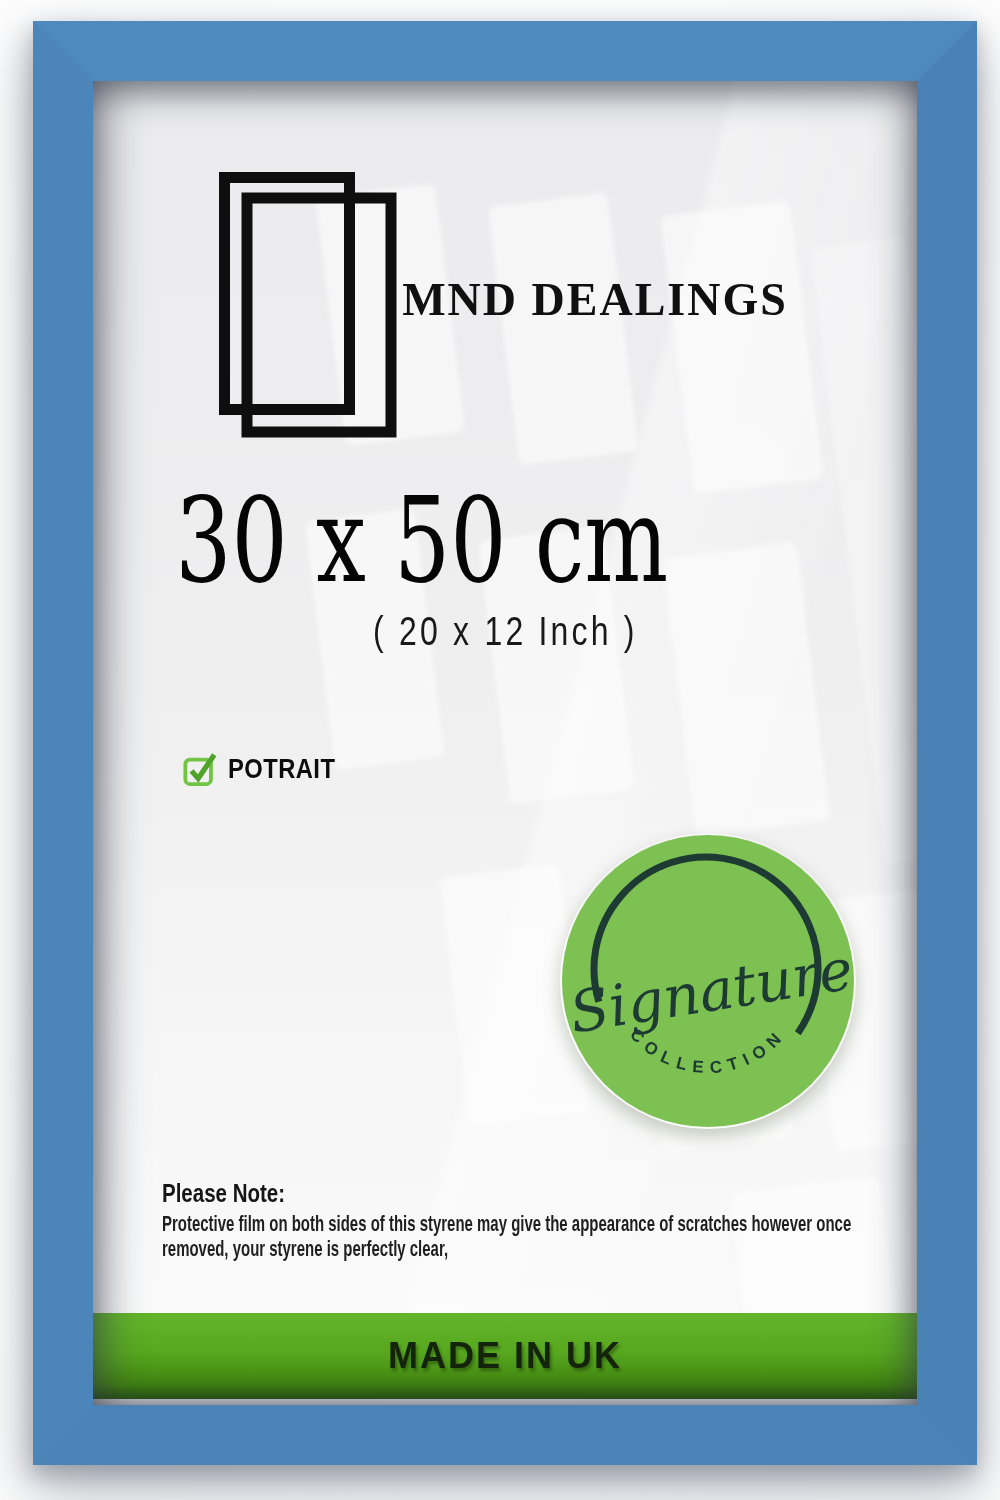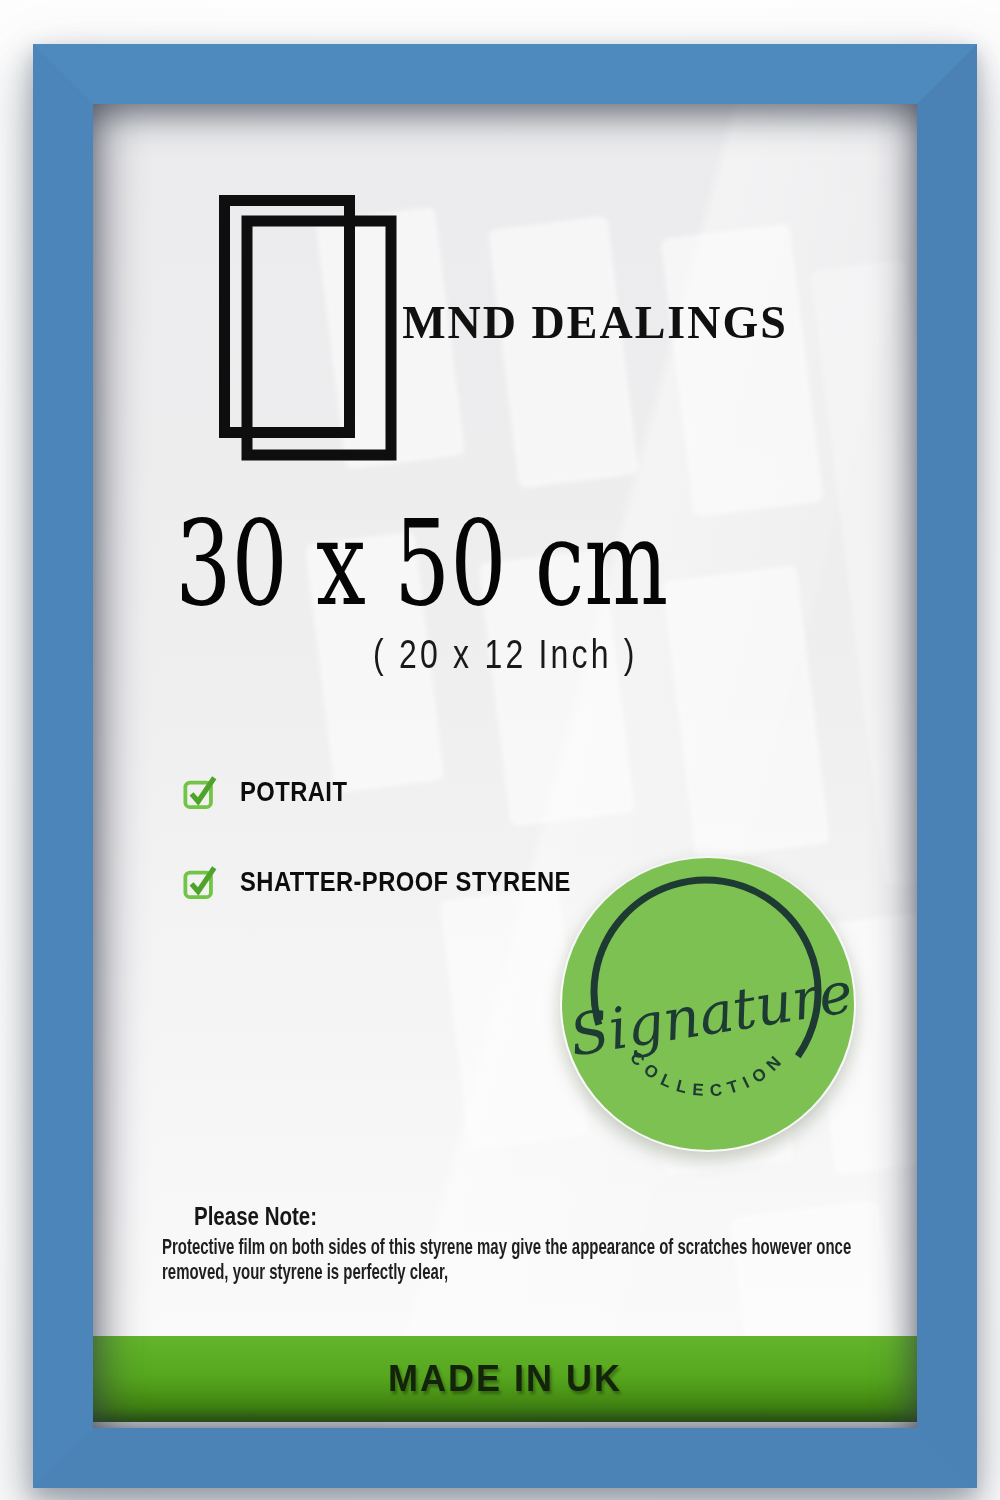--- a/index.html
+++ b/index.html
@@ -2,21 +2,21 @@
 <html style="--frame-blue: #4d86bb; --banner-green: #57a81f; --check-green: #72c445; --check-mark-green: #4fa329; --badge-green: #7cc152; --ink: #1d3a33;"><head>
 <meta charset="utf-8">
 <style>
   html,body{margin:0;padding:0;background:#ffffff;}
   body{width:1000px;height:1500px;position:relative;overflow:hidden;
        font-family:"Liberation Sans", sans-serif;}
 
   .stage{position:absolute;inset:0;background:radial-gradient(ellipse at 50% 45%, #ffffff 60%, #fdfdfd 100%);}
 
   
-  .frame{position:absolute;left:33px;top:44px;width:944px;height:1444px;
+  .frame{position:absolute;left:33px;top:21px;width:944px;height:1444px;
          background:var(--frame-blue,#4d86bb);border-radius:0;
          box-shadow:0 24px 55px rgba(95,105,120,.45), 0 8px 18px rgba(95,105,120,.32), -8px 14px 30px rgba(95,105,120,.18);}
   .edge{position:absolute;}
   .edge-top{left:0;top:0;right:0;height:60px;background:#4f8abf;
             clip-path:polygon(0 0,100% 0,calc(100% - 60px) 100%,60px 100%);}
   .edge-bottom{left:0;bottom:0;right:0;height:60px;background:#4b83b7;
             clip-path:polygon(60px 0,calc(100% - 60px) 0,100% 100%,0 100%);}
   .edge-left{left:0;top:0;bottom:0;width:60px;background:#4c85ba;
             clip-path:polygon(0 0,100% 60px,100% calc(100% - 60px),0 100%);}
   .edge-right{right:0;top:0;bottom:0;width:60px;background:#4a82b6;
@@ -67,41 +67,41 @@
 
   
   .size-metric{position:absolute;left:0;right:0;top:398px;text-align:left;
      font-family:"DejaVu Serif", serif;font-weight:normal;font-size:118px;line-height:1.05;color:#050505;}
   .size-metric span{display:inline-block;transform:scaleX(.75);}
   .size-imperial{position:absolute;left:0;right:0;top:528px;text-align:center;
      font-size:40px;letter-spacing:4px;color:#191919;}
   .size-imperial span{display:inline-block;transform:scaleX(.8);}
 
   
-  .feature{position:absolute;left:89px;display:flex;align-items:center;gap:20px;}
+  .feature{position:absolute;left:89px;display:flex;align-items:center;gap:8px;}
   .feature .check{width:38px;height:36px;flex:0 0 auto;}
   .feature .check rect{fill:none;stroke:var(--check-green,#72c445);stroke-width:4px;}
   .feature .check path{fill:none;stroke:var(--check-mark-green,#4fa329);stroke-width:5.5px;}
   .feature-label{font-weight:bold;font-size:27px;letter-spacing:.5px;color:#0d0d0d;}
   .feature-label span{display:inline-block;transform:scaleX(.88);transform-origin:left center;white-space:nowrap;}
   .feature.f1{top:670px;} .feature.f2{top:717px;} .feature.f3{top:760px;}
 
   
   .badge{position:absolute;left:467px;top:752px;width:296px;height:296px;border-radius:50%;
          box-shadow:0 8px 18px rgba(60,80,40,.28);}
   .badge svg{width:100%;height:100%;display:block;}
   .badge-bg{fill:var(--badge-green,#7cc152);}
   .badge-ring{fill:none;stroke:var(--ink,#1d3a33);stroke-width:7px;}
   .badge-script{font-family:"DejaVu Serif", serif;font-style:italic;font-size:57px;
                 fill:var(--ink,#1d3a33);text-anchor:middle;}
   .badge-arc{font-family:"Liberation Sans", sans-serif;font-size:17px;font-weight:600;
              letter-spacing:7px;fill:var(--ink,#1d3a33);text-anchor:middle;}
 
   
-  .note-heading{position:absolute;left:69px;top:1098px;font-weight:bold;font-size:25px;color:#161616;margin-left:32px;}
+  .note-heading{position:absolute;left:69px;top:1098px;font-weight:bold;font-size:25px;color:#161616;}
   .note-heading span{display:inline-block;transform:scaleX(.82);transform-origin:left center;white-space:nowrap;}
   .note-body{position:absolute;left:69px;top:1131px;width:1080px;
      font-weight:bold;font-size:22px;line-height:1.12;color:#1f1f1f;
      transform:scaleX(.68);transform-origin:left top;}
 
   
   .made-banner{position:absolute;left:0;right:0;top:1232px;height:86px;z-index:4;
      display:flex;align-items:center;justify-content:center;
      background:linear-gradient(180deg,#63b52b 0%,var(--banner-green,#57a81f) 45%,#418410 85%,#2c6306 100%);}
   .banner-label{font-weight:bold;font-size:36px;letter-spacing:2px;color:#14240a;
@@ -152,29 +152,20 @@
 
         <div class="feature f1">
           <svg class="check" viewBox="0 0 40 38">
             <rect x="3.5" y="9" width="27" height="26" rx="5"></rect>
             <path d="M10 21 L17 29 L34 4"></path>
           </svg>
           <div class="feature-label">
             <span>POTRAIT</span>
           </div>
         </div>
-        <div class="feature f3">
-          <svg class="check" viewBox="0 0 40 38">
-            <rect x="3.5" y="9" width="27" height="26" rx="5"></rect>
-            <path d="M10 21 L17 29 L34 4"></path>
-          </svg>
-          <div class="feature-label">
-            <span>SHATTER-PROOF STYRENE</span>
-          </div>
-        </div>
 
         <div class="badge">
           <svg viewBox="0 0 296 296">
             <circle class="badge-bg" cx="148" cy="148" r="146"></circle>
             <path class="badge-ring" d="M38.9 168.8 A112 112 0 1 1 237.8 200.2"></path>
             <path id="collPath" d="M57.4 182.3 A100 100 0 0 0 238.6 182.3" fill="none"></path>
             <text class="badge-script" x="150" y="178" transform="rotate(-9 148 150)">Signature</text>
             <text class="badge-arc">
               <textPath href="#collPath" startOffset="50%">COLLECTION</textPath>
             </text>

